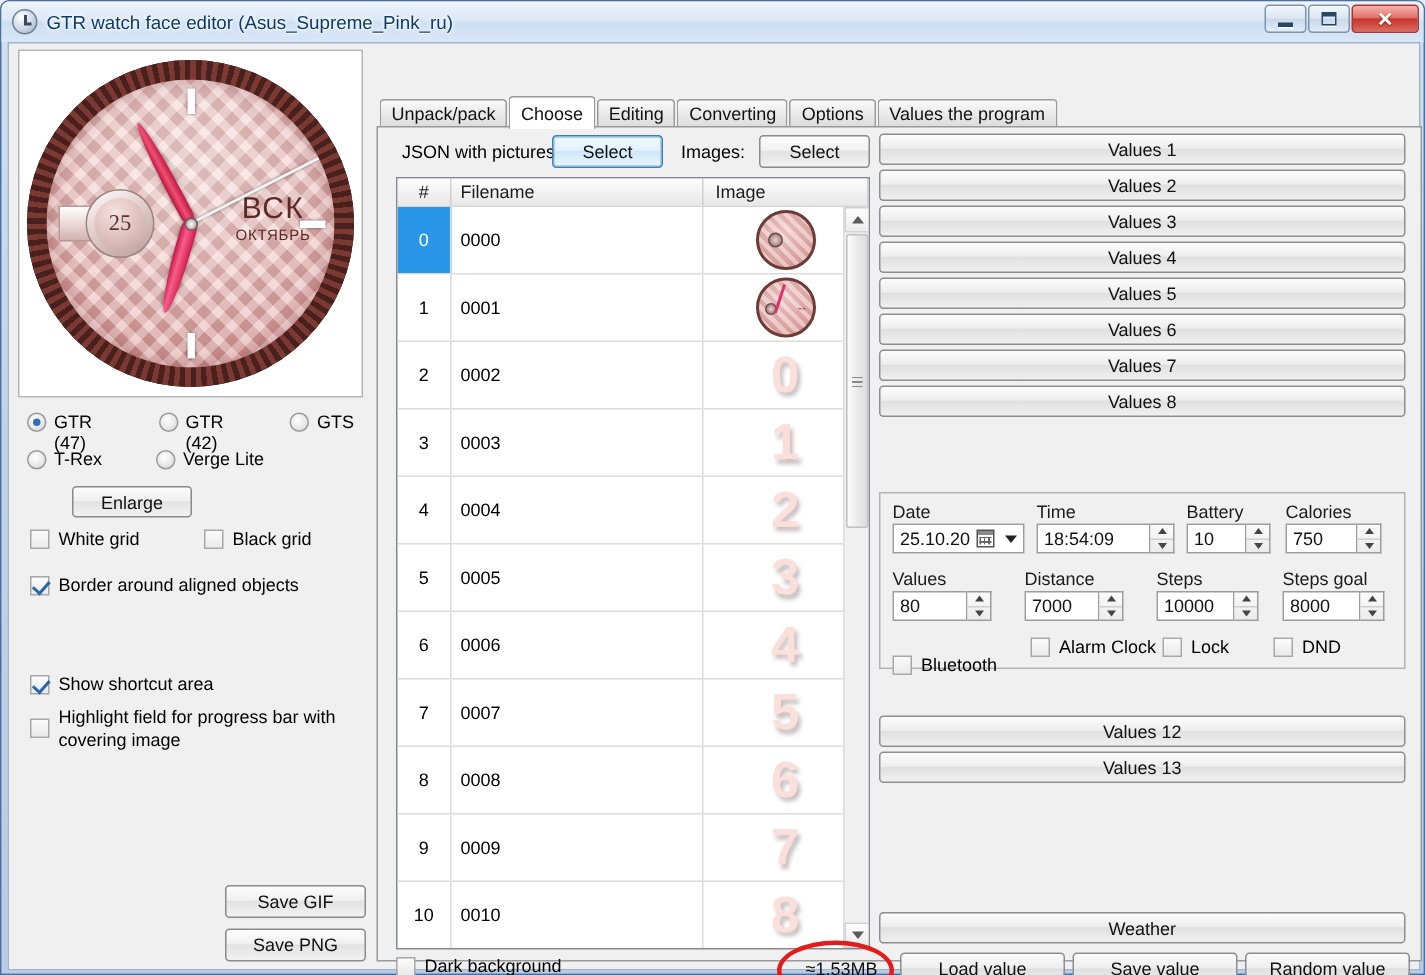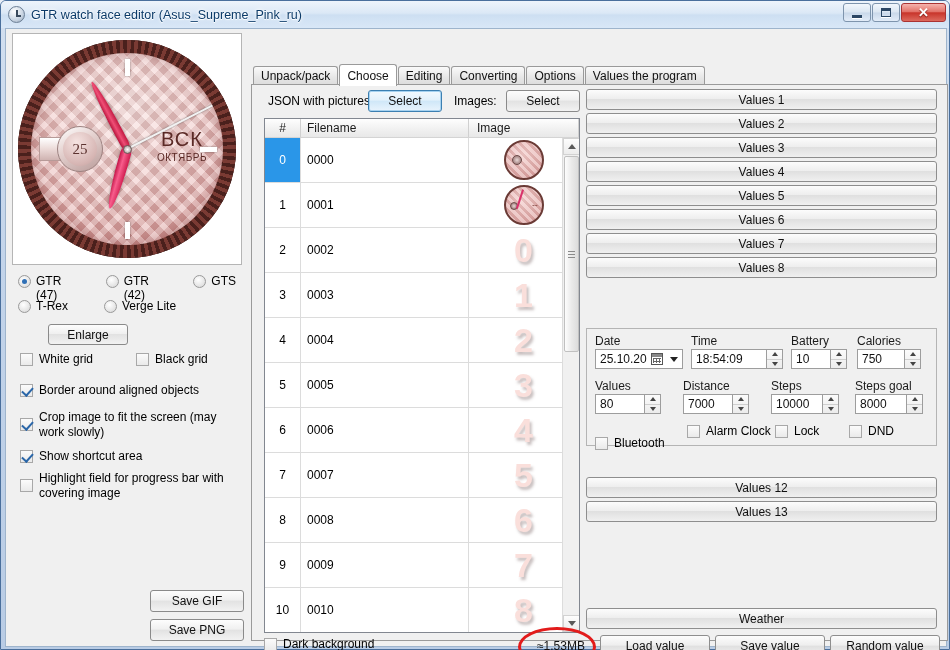--- a/index.html
+++ b/index.html
@@ -428,26 +428,20 @@
           </span>
       </div>
 
       <div class="opt-row" style="top:350px; left:10px;">
         <span class="cbox on">
             <i></i>
             <span>Border around aligned objects</span>
           </span>
       </div>
 
-      <div class="opt-row" style="top:377px; left:10px; width:210px;">
-        <span class="cbox on">
-            <i style="margin-top:8px;"></i>
-            <span style="line-height:15px;">Crop image to fit the screen (may work slowly)</span>
-          </span>
-      </div>
 
       <div class="opt-row" style="top:416px; left:10px;">
         <span class="cbox on">
             <i></i>
             <span>Show shortcut area</span>
           </span>
       </div>
 
       <div class="opt-row" style="top:438px; left:10px; width:215px;">
         <span class="cbox">

